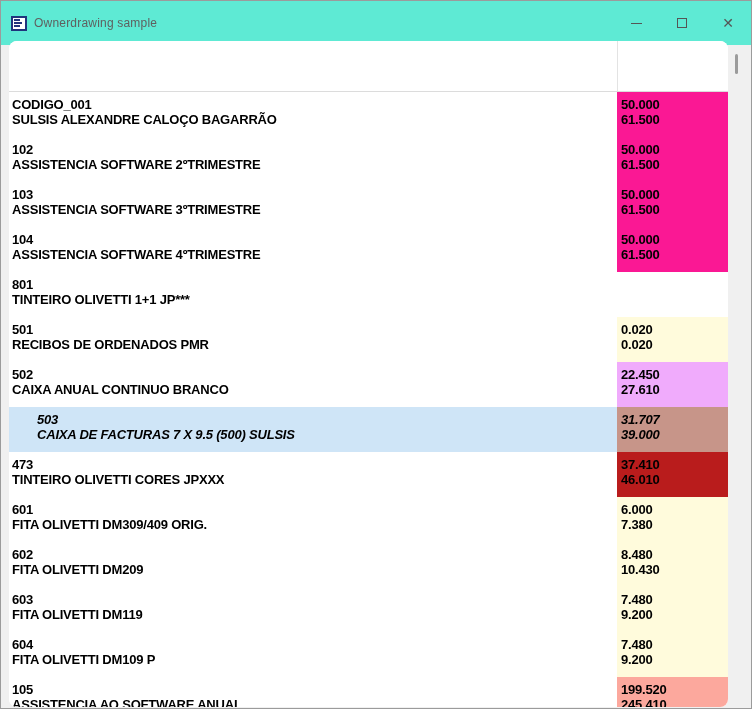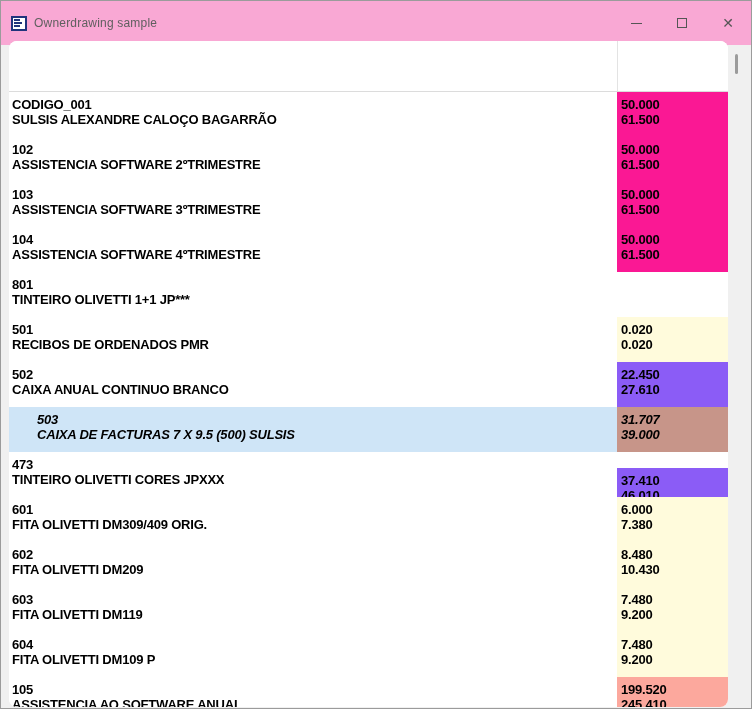--- a/index.html
+++ b/index.html
@@ -7,21 +7,21 @@
   body { font-family:"Liberation Sans", sans-serif; background:#f0f0f0; }
 
   .window {
     position:relative; width:752px; height:709px;
     background:#f0f0f0; border:1px solid #9b9b9b; overflow:hidden;
   }
 
   
   .titlebar {
     position:absolute; top:0; left:0; right:0; height:44px;
-    background:#f9a8d4; display:flex; align-items:center;
+    background:#5eead4; display:flex; align-items:center;
   }
   .app-icon {
     width:16px; height:15px; margin-left:10px; margin-right:7px;
     border:2px solid #20347c; background:#ffffff; position:relative;
   }
   .app-icon .bar { position:absolute; left:1px; height:2px; width:6px; background:#20347c; }
   .app-icon .bar.b1 { top:1px; }
   .app-icon .bar.b2 { top:4px; width:8px; }
   .app-icon .bar.b3 { top:7px; }
   .title-text { font-size:12px; color:#5f5f5f; letter-spacing:0.2px; }
@@ -157,21 +157,21 @@
       <div class="line">0.020</div>
       <div class="line">0.020</div>
     </div>
   </div>
 
   <div class="row">
     <div class="textcol">
       <div class="line">502</div>
       <div class="line">CAIXA ANUAL CONTINUO BRANCO</div>
     </div>
-    <div class="pricecol" style="background: #8b5cf6;">
+    <div class="pricecol" style="background: #f0abfc;">
       <div class="line">22.450</div>
       <div class="line">27.610</div>
     </div>
   </div>
 
   <div class="row selected">
     <div class="textcol">
       <div class="line">503</div>
       <div class="line">CAIXA DE FACTURAS 7 X 9.5 (500) SULSIS</div>
     </div>
@@ -179,21 +179,21 @@
       <div class="line">31.707</div>
       <div class="line">39.000</div>
     </div>
   </div>
 
   <div class="row">
     <div class="textcol">
       <div class="line">473</div>
       <div class="line">TINTEIRO OLIVETTI CORES JPXXX</div>
     </div>
-    <div class="pricecol" style="background: #8b5cf6; margin-top: 16px;">
+    <div class="pricecol" style="background: #b91c1c;">
       <div class="line">37.410</div>
       <div class="line">46.010</div>
     </div>
   </div>
 
   <div class="row">
     <div class="textcol">
       <div class="line">601</div>
       <div class="line">FITA OLIVETTI DM309/409 ORIG.</div>
     </div>

